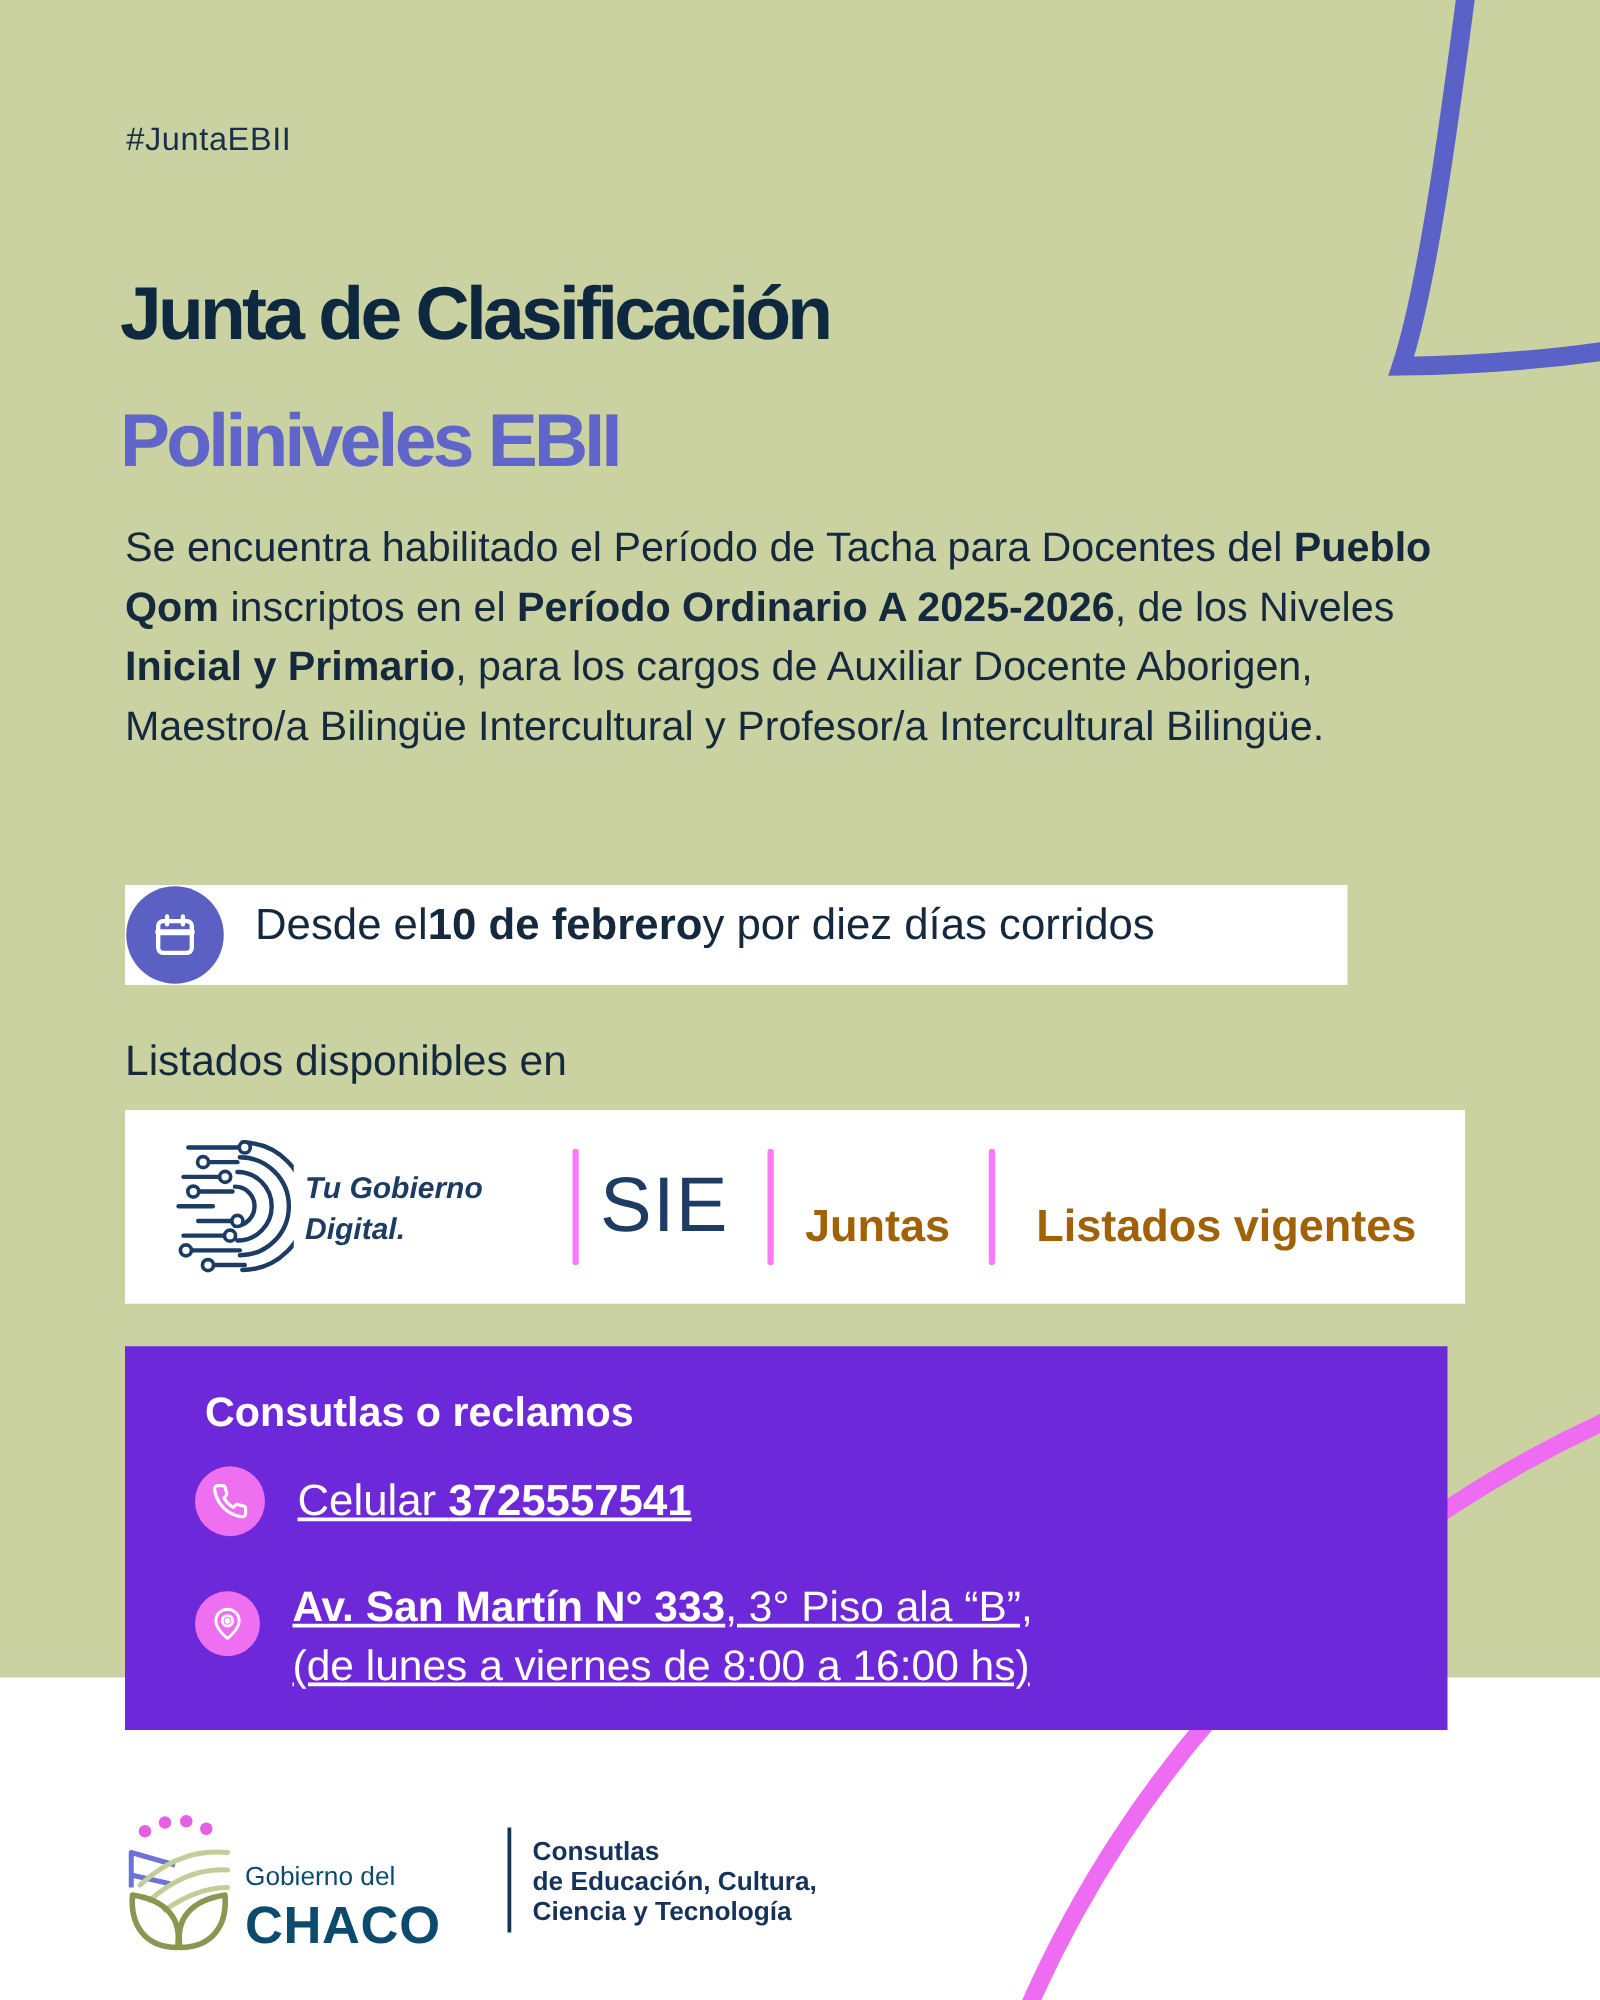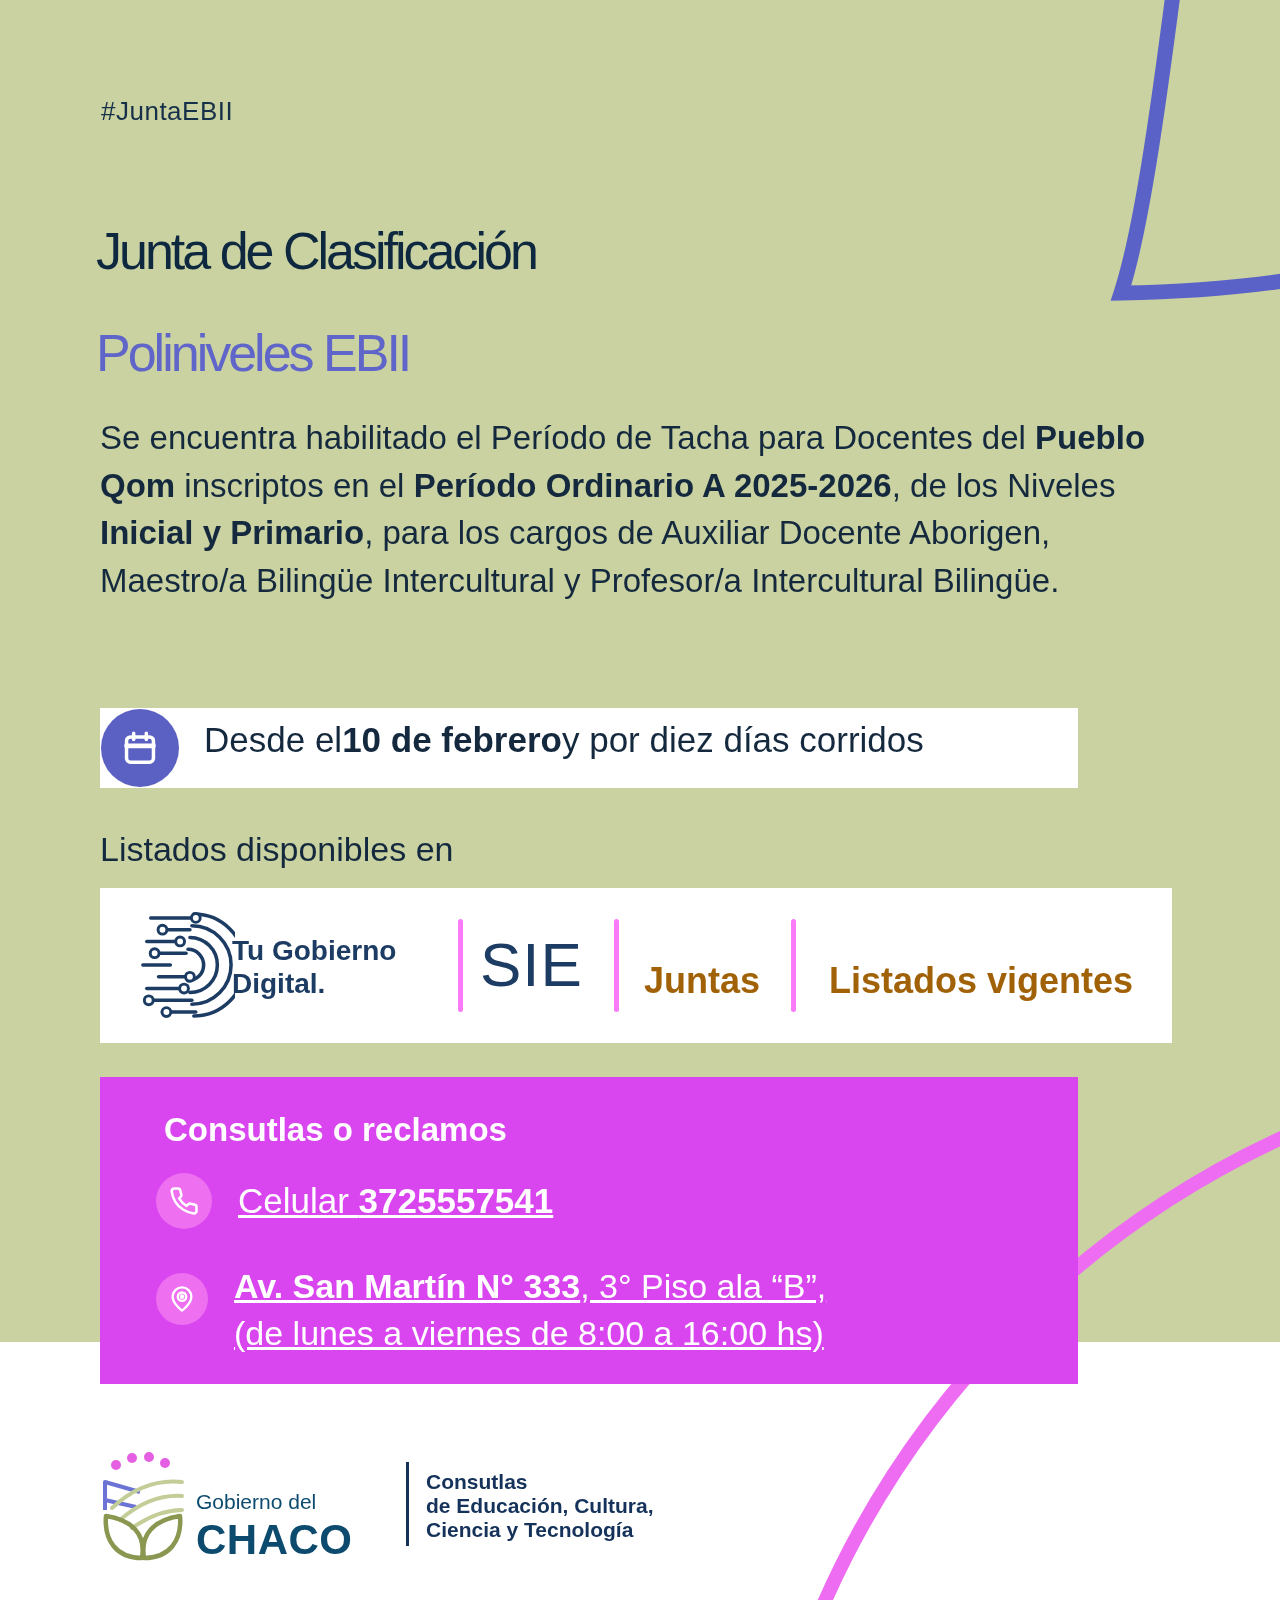--- a/index.html
+++ b/index.html
@@ -3,46 +3,46 @@
 <meta charset="utf-8">
 <style>
   html,body{margin:0;padding:0;}
   body{font-family:"Liberation Sans","DejaVu Sans",sans-serif;}
   .canvas{position:relative;width:1280px;height:1600px;background:#ffffff;overflow:hidden;}
   .green-bg{position:absolute;left:0;top:0;width:1280px;height:1342px;background:#c9d2a0;}
   svg.deco{position:absolute;left:0;top:0;width:1280px;height:1600px;pointer-events:none;}
 
   .hashtag{position:absolute;left:101px;top:96px;font-size:26px;color:#16304a;letter-spacing:.5px;}
 
-  .title{position:absolute;left:96px;top:200px;margin:0;font-weight:400;font-size:52px;
+  .title{position:absolute;left:96px;top:200px;margin:0;font-weight:700;font-size:60px;
          line-height:102px;letter-spacing:-3px;}
   .title .t1{color:#0e2840;}
   .title .t2{color:#6065c9;}
 
   .para{position:absolute;left:100px;top:414px;width:1078px;margin:0;
         font-size:33px;line-height:47.5px;color:#14293e;}
 
   .date-banner{position:absolute;left:100px;top:708px;width:978px;height:80px;background:#ffffff;}
   .cal-circle{position:absolute;left:1px;top:1px;width:78px;height:78px;border-radius:50%;
               background:#5a61c2;display:flex;align-items:center;justify-content:center;}
   .date-text{position:absolute;left:104px;top:0;height:64px;display:flex;align-items:center;
              font-size:35px;color:#14293e;white-space:nowrap;}
 
   .listados{position:absolute;left:100px;top:830px;font-size:34px;color:#14293e;text-align:center;}
 
   .logobar{position:absolute;left:100px;top:888px;width:1072px;height:155px;background:#ffffff;}
   .dlogo{position:absolute;left:37px;top:20px;width:98px;height:114px;}
-  .brand{position:absolute;left:132px;top:46px;font-weight:700;font-size:28px;line-height:33px;color:#1d3c64;}
+  .brand{position:absolute;left:144px;top:46px;font-weight:700;font-size:24px;line-height:33px;color:#1d3c64;font-style:italic;}
   .sep{position:absolute;top:31px;width:5px;height:93px;border-radius:3px;background:#fb7af7;}
   .s1{left:358px;} .s2{left:514px;} .s3{left:691px;}
   .sie{position:absolute;left:380px;top:41px;font-size:62px;font-weight:400;color:#1d3c64;letter-spacing:1px;}
   .lbl{position:absolute;top:56px;font-size:36px;font-weight:700;color:#a16207;white-space:nowrap;margin-top:16px;}
   .juntas{left:544px;} .lvig{left:729px;}
 
-  .purplebox{position:absolute;left:100px;top:1077px;width:978px;height:307px;background:#d946ef;color:#ffffff;}
+  .purplebox{position:absolute;left:100px;top:1077px;width:1058px;height:307px;background:#6d28d9;color:#ffffff;}
   .pb-title{position:absolute;left:64px;top:34px;font-size:33px;font-weight:700;}
   .pink-circle{width:56px;height:56px;border-radius:50%;background:#ee6ff0;flex:0 0 auto;
                display:flex;align-items:center;justify-content:center;}
   .pink-circle.small{width:52px;height:52px;}
   .prow{position:absolute;left:56px;display:flex;align-items:center;gap:26px;text-decoration:underline;}
   .phone-row{top:96px;}
   .addr-row{top:186px;align-items:flex-start;}
   .addr-row .pink-circle{margin-top:10px;}
   .ptext{font-size:35px;white-space:nowrap;}
   .atext{font-size:34px;line-height:47px;white-space:nowrap;}

